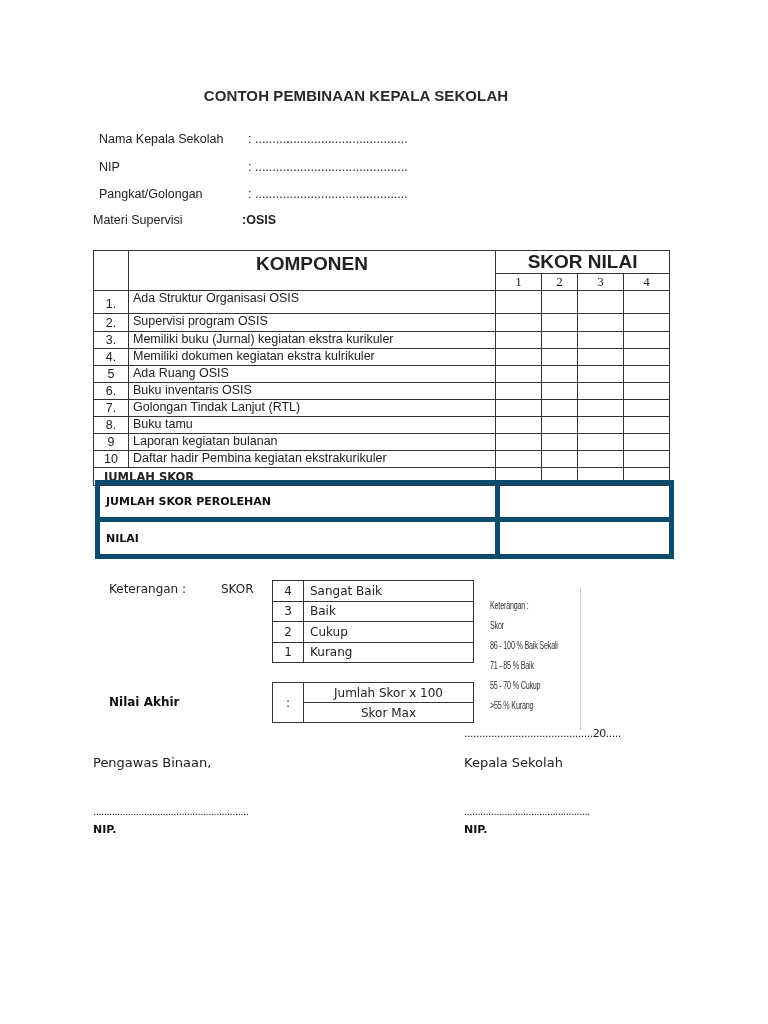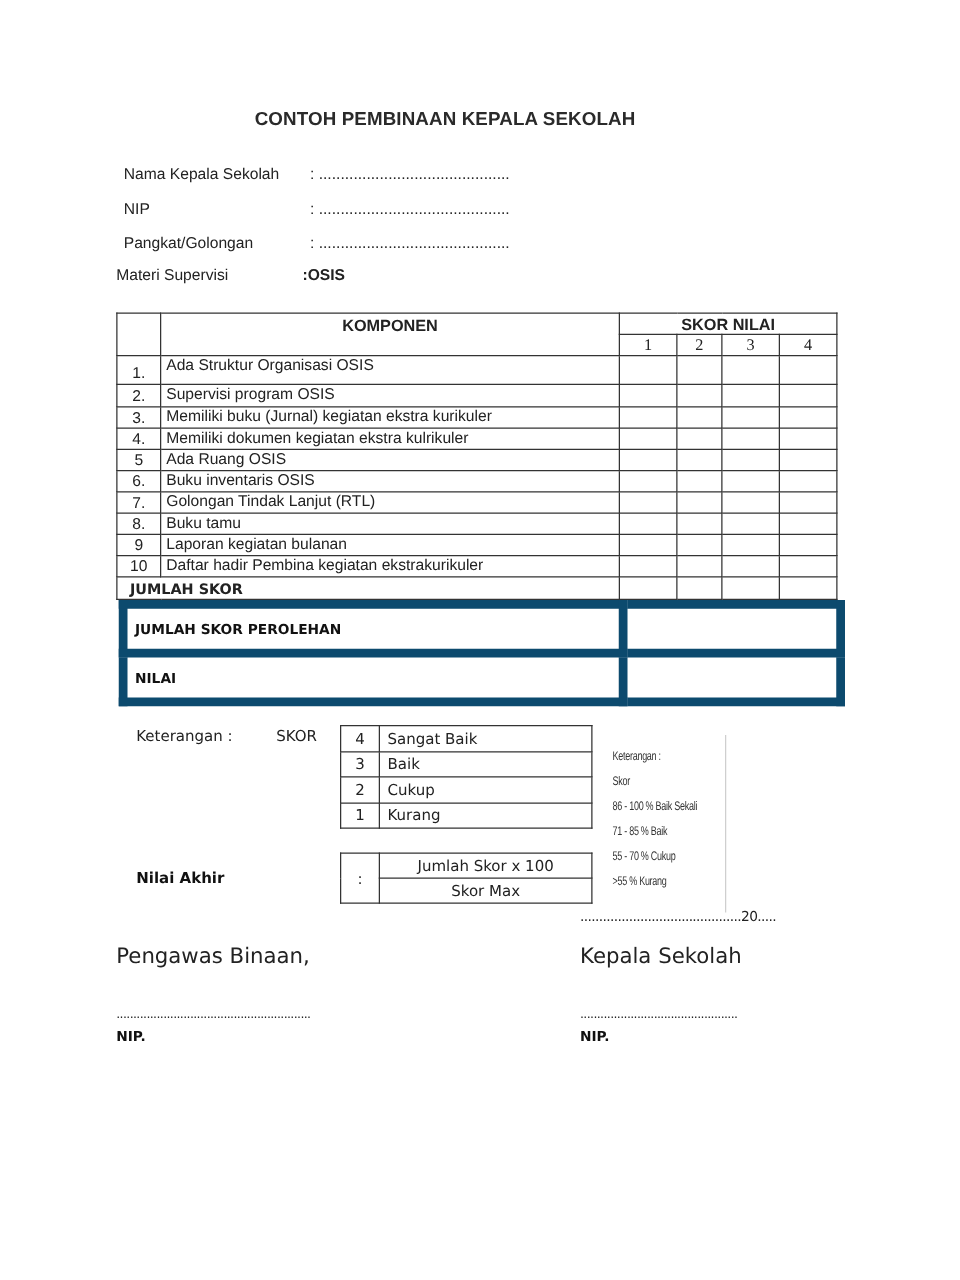--- a/index.html
+++ b/index.html
@@ -17,32 +17,32 @@
   .bold { font-weight: bold; }
 
   
   .main-table {
     position: absolute; left: 93px; top: 250px; width: 576px;
     border-collapse: collapse; table-layout: fixed;
   }
   .main-table td, .main-table th {
     border: 1px solid #333; padding: 0; font-size: 12.5px; color: #222;
   }
-  .main-table th { font-weight: bold; font-size: 13px; }
+  .main-table th { font-weight: bold; font-size: 19px; }
   .num { text-align: center; }
   .comp { padding-left: 4px !important; vertical-align: top; }
   .sc { font-family: "Liberation Serif", serif; font-weight: normal !important; font-size: 13px !important; text-align: center; }
   .jumlah { font-weight: bold; font-family: "DejaVu Sans", sans-serif; font-size: 11.5px !important; padding-left: 10px !important; }
 
   .summary-table {
     position: absolute; left: 95px; top: 480px; width: 574px;
     border-collapse: collapse; table-layout: fixed;
   }
   .summary-table td {
-    border: 7px solid #0c4a6e; height: 32px; padding: 0 0 0 6px;
+    border: 5px solid #0c4a6e; height: 32px; padding: 0 0 0 6px;
     font-family: "DejaVu Sans", sans-serif; font-weight: bold; font-size: 11px; color: #111;
   }
 
   .ket-label { font-family: "DejaVu Sans", sans-serif; font-size: 12px; color: #222; }
   .skor-table {
     position: absolute; left: 272px; top: 580px; width: 201px;
     border-collapse: collapse; table-layout: fixed;
   }
   .skor-table td {
     border: 1px solid #333; height: 19.5px; padding: 0;
@@ -61,21 +61,21 @@
 
   .formula-table {
     position: absolute; left: 272px; top: 682px; width: 201px;
     border-collapse: collapse; table-layout: fixed;
   }
   .formula-table td {
     border: 1px solid #333; height: 19px; padding: 0;
     font-family: "DejaVu Sans", sans-serif; font-size: 12px; color: #222; text-align: center;
   }
 
-  .sig { font-family: "DejaVu Sans", sans-serif; font-size: 17px; color: #222; }
+  .sig { font-family: "DejaVu Sans", sans-serif; font-size: 13px; color: #222; }
   .dots { font-family: "DejaVu Sans", sans-serif; font-size: 10px; color: #222; letter-spacing: -0.5px; }
   .nip { font-family: "DejaVu Sans", sans-serif; font-weight: bold; font-size: 11px; color: #111; }
 </style>
 </head>
 <body>
 
 <div class="abs title">CONTOH PEMBINAAN KEPALA SEKOLAH</div>
 
 <div class="abs field-label" style="left:99px;top:132px;">Nama Kepala Sekolah</div>
 <div class="abs field-val" style="left:248px;top:132px;">: ............................................</div>

